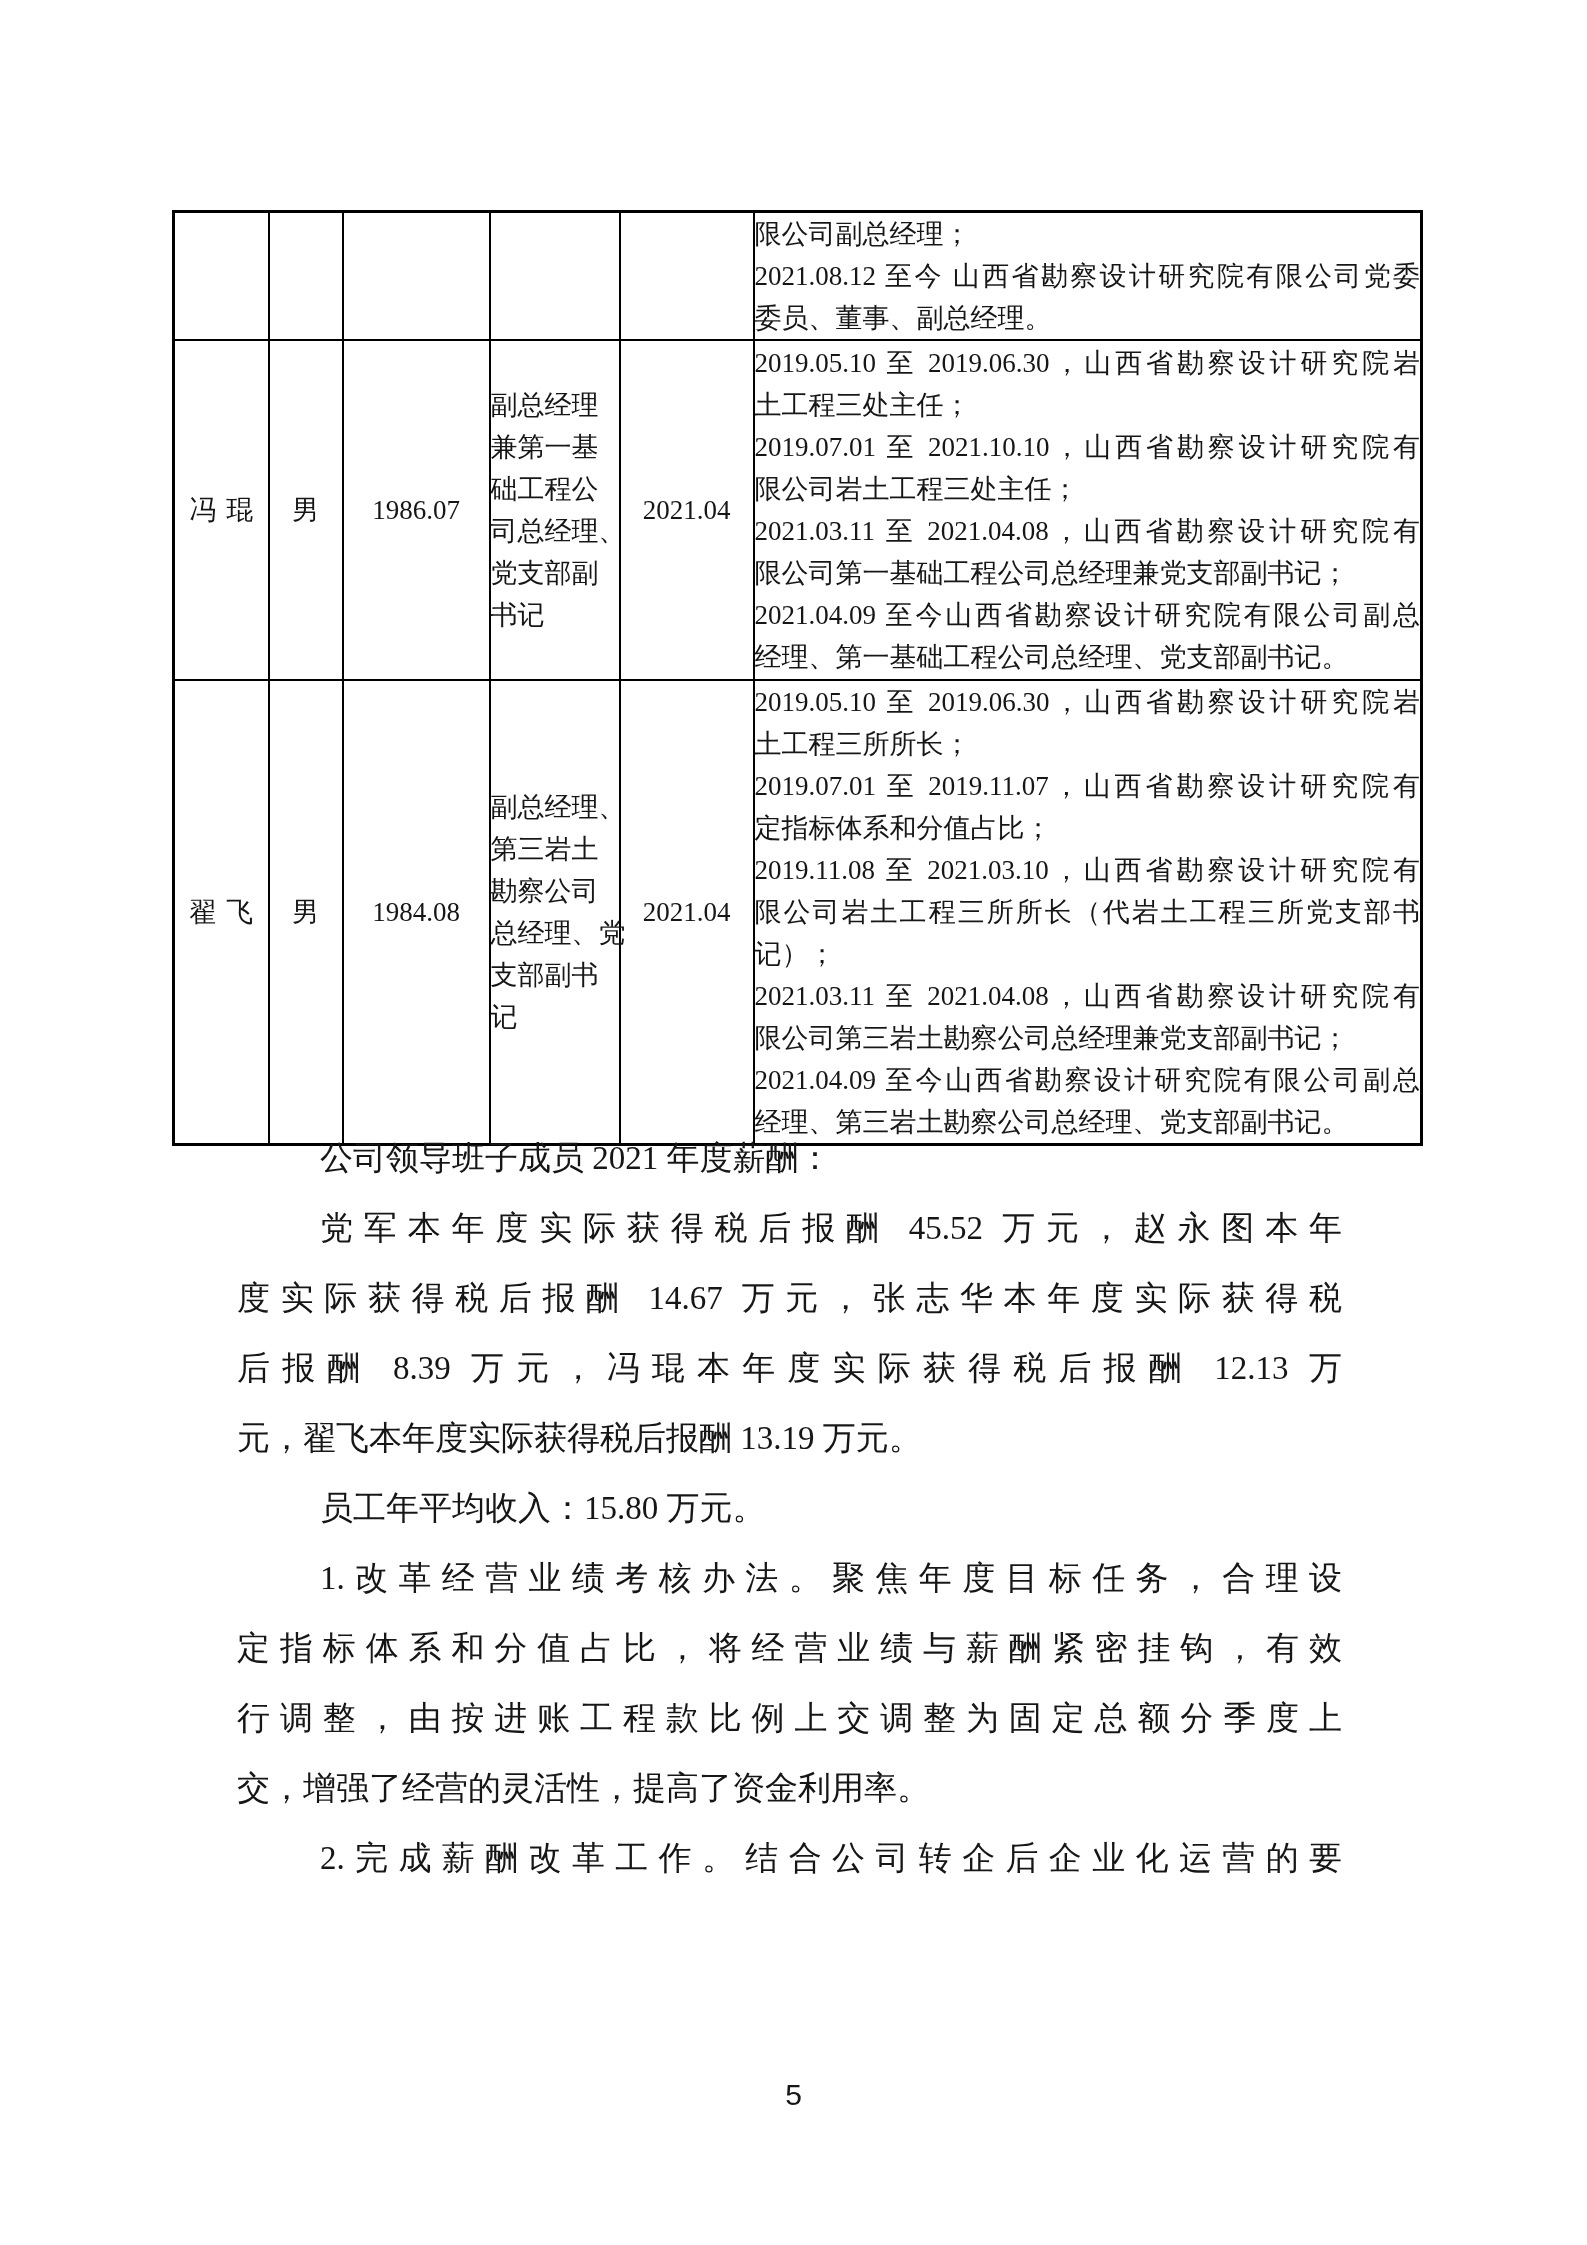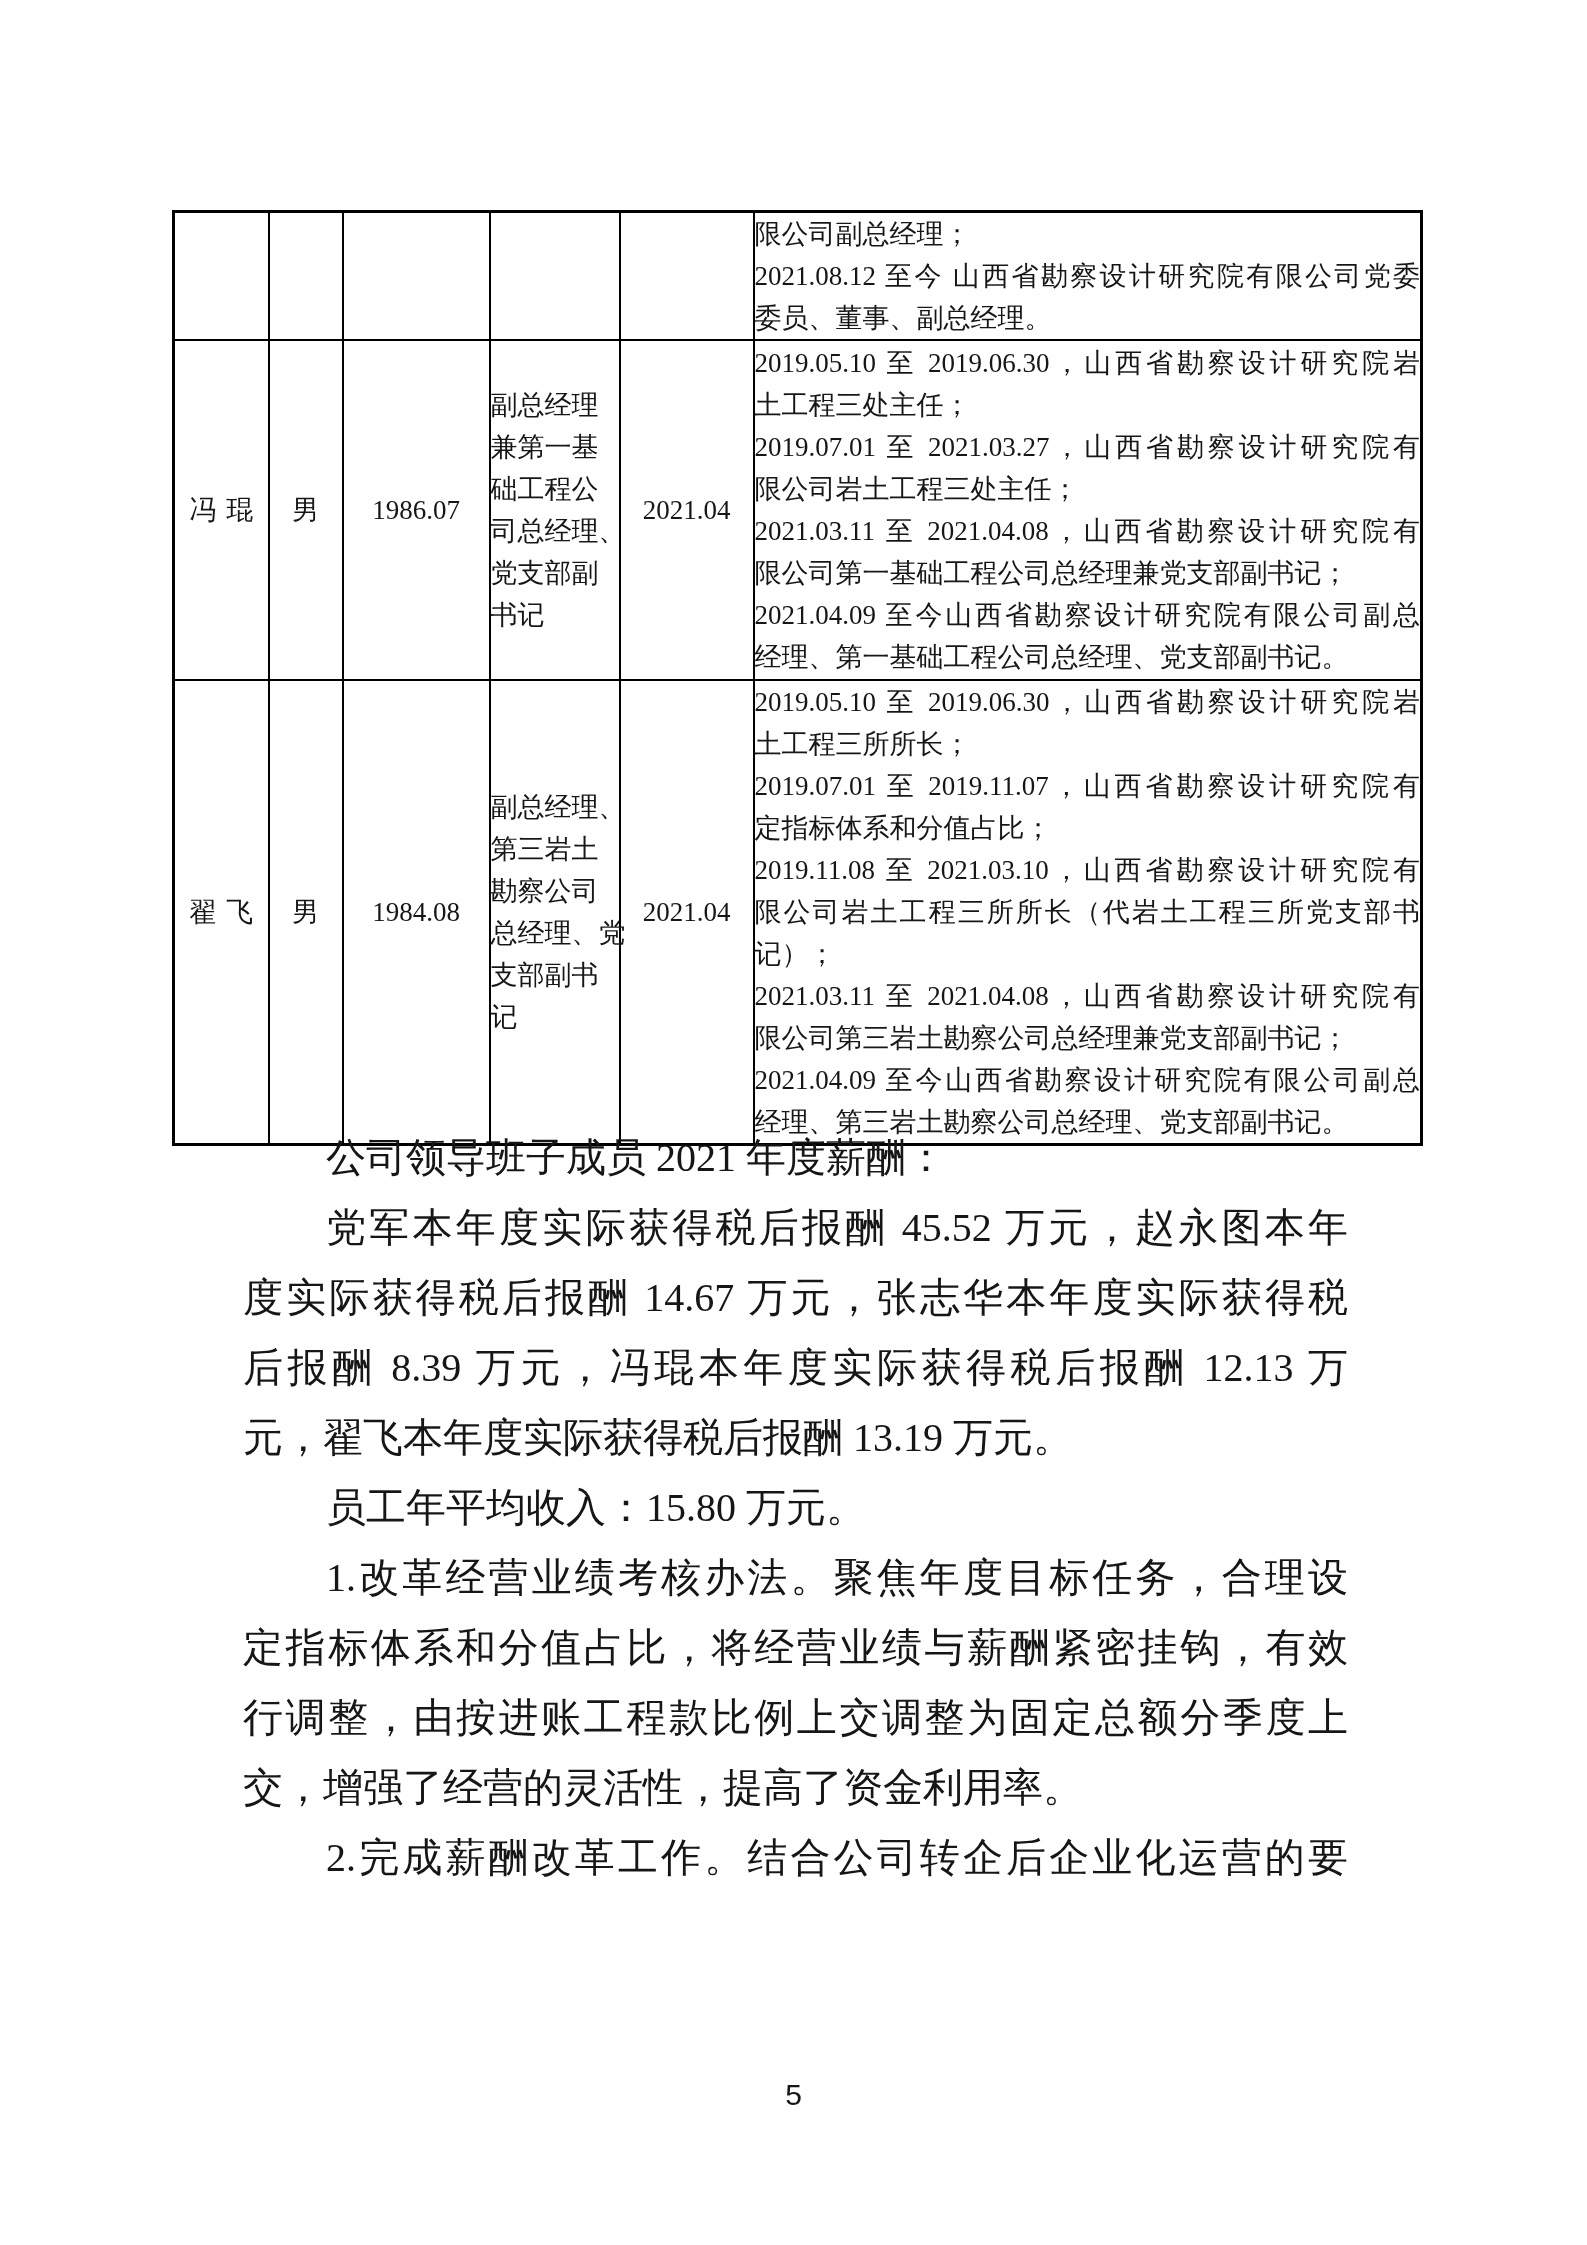--- a/index.html
+++ b/index.html
@@ -32,22 +32,22 @@
   td.c-name span { letter-spacing:10px; padding-left:10px;margin-top:23px; }
   td.c-pos  { vertical-align:middle; padding-left:9px;border-radius:27px; }
   td.c-hist { vertical-align:top; padding:1px 6px 0 7px; }
 
   .hl { line-height:42px; height:42px; }
   .hl.j { text-align:justify; text-align-last:justify; }
   .pl { line-height:42px; height:42px; white-space:nowrap; overflow:visible; }
 
   
   #bodytext {
-    position:absolute; left:243px; top:1123px; width:1105px;
-    font-size:40px;
+    position:absolute; left:237px; top:1123px; width:1105px;
+    font-size:33px;
   }
   .bl { height:70px; line-height:70px; }
   .bl.j { text-align:justify; text-align-last:justify; }
   .bl.ind { text-indent:83px; }
   .bl.heading {
     font-family:"Liberation Sans","DejaVu Sans",sans-serif;
     font-weight:700;
     letter-spacing:1px;
   }
 
@@ -97,21 +97,21 @@
         <div class="pl">兼第一基</div>
         <div class="pl">础工程公</div>
         <div class="pl">司总经理、</div>
         <div class="pl">党支部副</div>
         <div class="pl">书记</div>
       </td>
       <td class="c-center">2021.04</td>
       <td class="c-hist">
         <div class="hl j">2019.05.10 至 2019.06.30，山西省勘察设计研究院岩</div>
         <div class="hl">土工程三处主任；</div>
-        <div class="hl j">2019.07.01 至 2021.03.27，山西省勘察设计研究院有</div>
+        <div class="hl j">2019.07.01 至 2021.10.10，山西省勘察设计研究院有</div>
         <div class="hl">限公司岩土工程三处主任；</div>
         <div class="hl j">2021.03.11 至 2021.04.08，山西省勘察设计研究院有</div>
         <div class="hl">限公司第一基础工程公司总经理兼党支部副书记；</div>
         <div class="hl j">2021.04.09 至今山西省勘察设计研究院有限公司副总</div>
         <div class="hl">经理、第一基础工程公司总经理、党支部副书记。</div>
       </td>
     </tr>
 
     <tr style="height:462px">
       <td class="c-center c-name"><span>翟飞</span></td>

